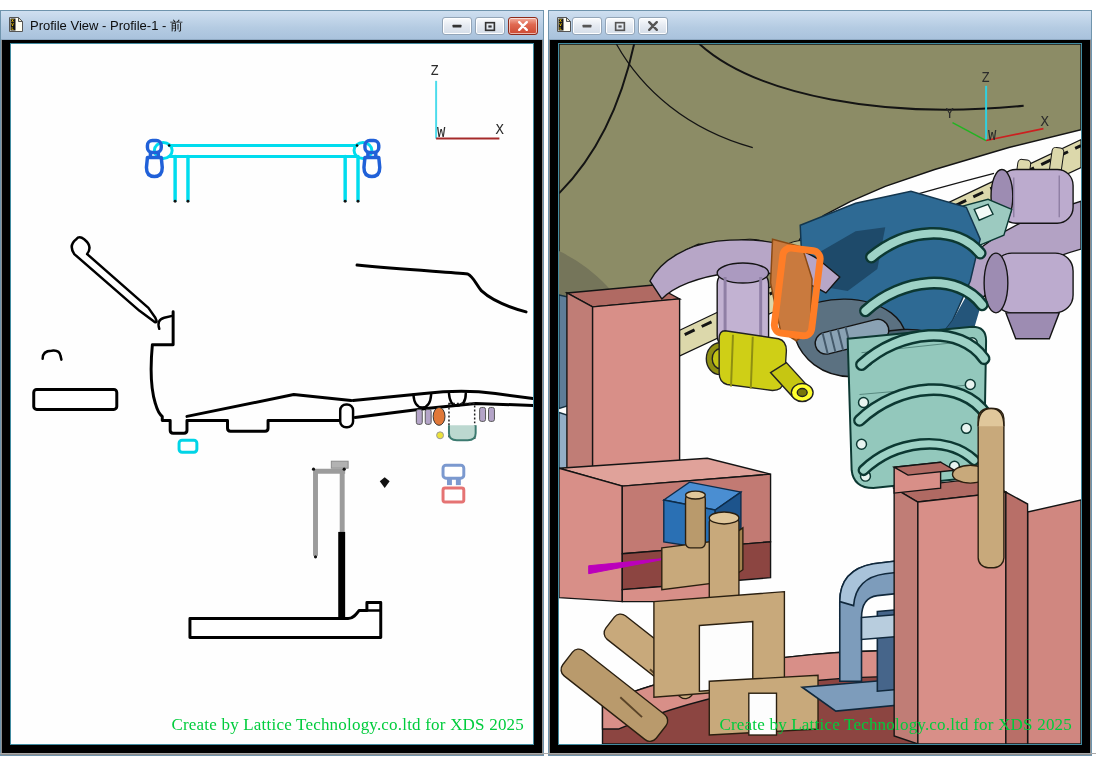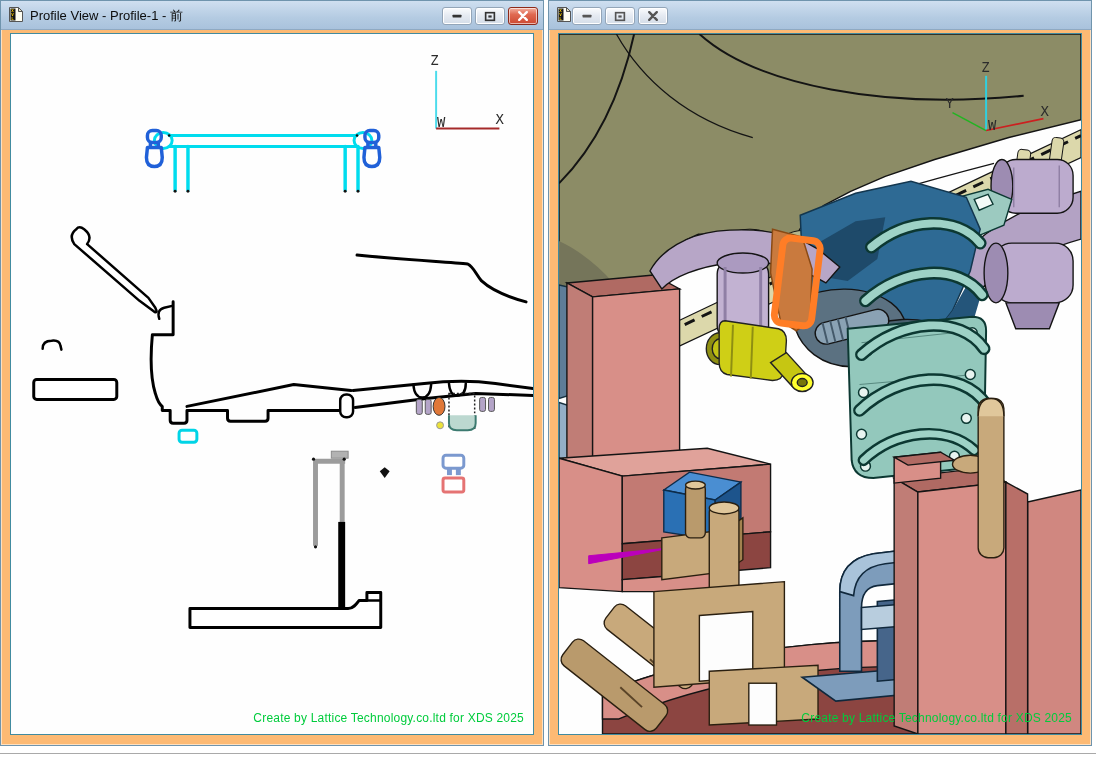--- a/index.html
+++ b/index.html
@@ -1,19 +1,19 @@
 <!DOCTYPE html>
 <html><head>
 <meta charset="utf-8">
 <style>
   * { box-sizing: border-box; margin: 0; padding: 0; }
   html,body { width:1096px; height:760px; background:#ffffff; font-family:"Liberation Sans",sans-serif; overflow:hidden; position:relative; }
 
-  .window { position:absolute; top:0; height:746px; width:544px;
-    background:#fdba74; border:1px solid #6f94ad;
+  .window { position:absolute; top:10px; height:746px; width:544px;
+    background:#000000; border:1px solid #6f94ad;
     box-shadow: inset 0 0 0 1px rgba(255,255,255,.55); }
   .window.left  { left:0; }
   .window.right { left:548px; }
 
   .titlebar { height:29px; display:flex; align-items:center; padding:2px 5px 0 7px;
     background:linear-gradient(#cfdff0,#b4cbe2 60%,#a9c2dc);
     border-bottom:1px solid #8fa9c2; }
   .titlebar .title { flex:1; font-size:13px; color:#0c0c0c; margin-left:6px;
     white-space:nowrap; overflow:hidden; }
   .window.inactive .titlebar .title { color:#8c8c8c; }
@@ -24,21 +24,21 @@
     display:flex; align-items:center; justify-content:center;
     box-shadow:inset 0 0 0 1px #ffffff; }
   .wbtn.close-active { background:linear-gradient(#f3b0a0,#e06a52 40%,#cd4932);
     border-color:#8e2a1a; box-shadow:inset 0 0 0 1px rgba(255,255,255,.6); }
 
   .client { position:absolute; left:9px; right:9px; top:32px; bottom:10px;
     background:#fefefe; border:1px solid #418ba0; overflow:hidden; }
   .client svg.scene { position:absolute; inset:0; width:100%; height:100%; }
 
   .watermark { position:absolute; right:9px; bottom:9px;
-    font-family:Liberation Sans, sans-serif; font-size:12px; letter-spacing:.2px;
+    font-family:Liberation Serif, serif; font-size:17px; letter-spacing:.2px;
     color:#00cc3c; white-space:nowrap; z-index:5; }
 
   .axis-text { font-family:"DejaVu Sans Mono",monospace; font-size:14px; fill:#2c2c2c; }
 
   .mdi-bottom-line { position:absolute; left:0; right:0; top:753px; height:1px; background:#a9a9a9; }
 </style>
 </head>
 <body>
 
 <div class="window left active">

